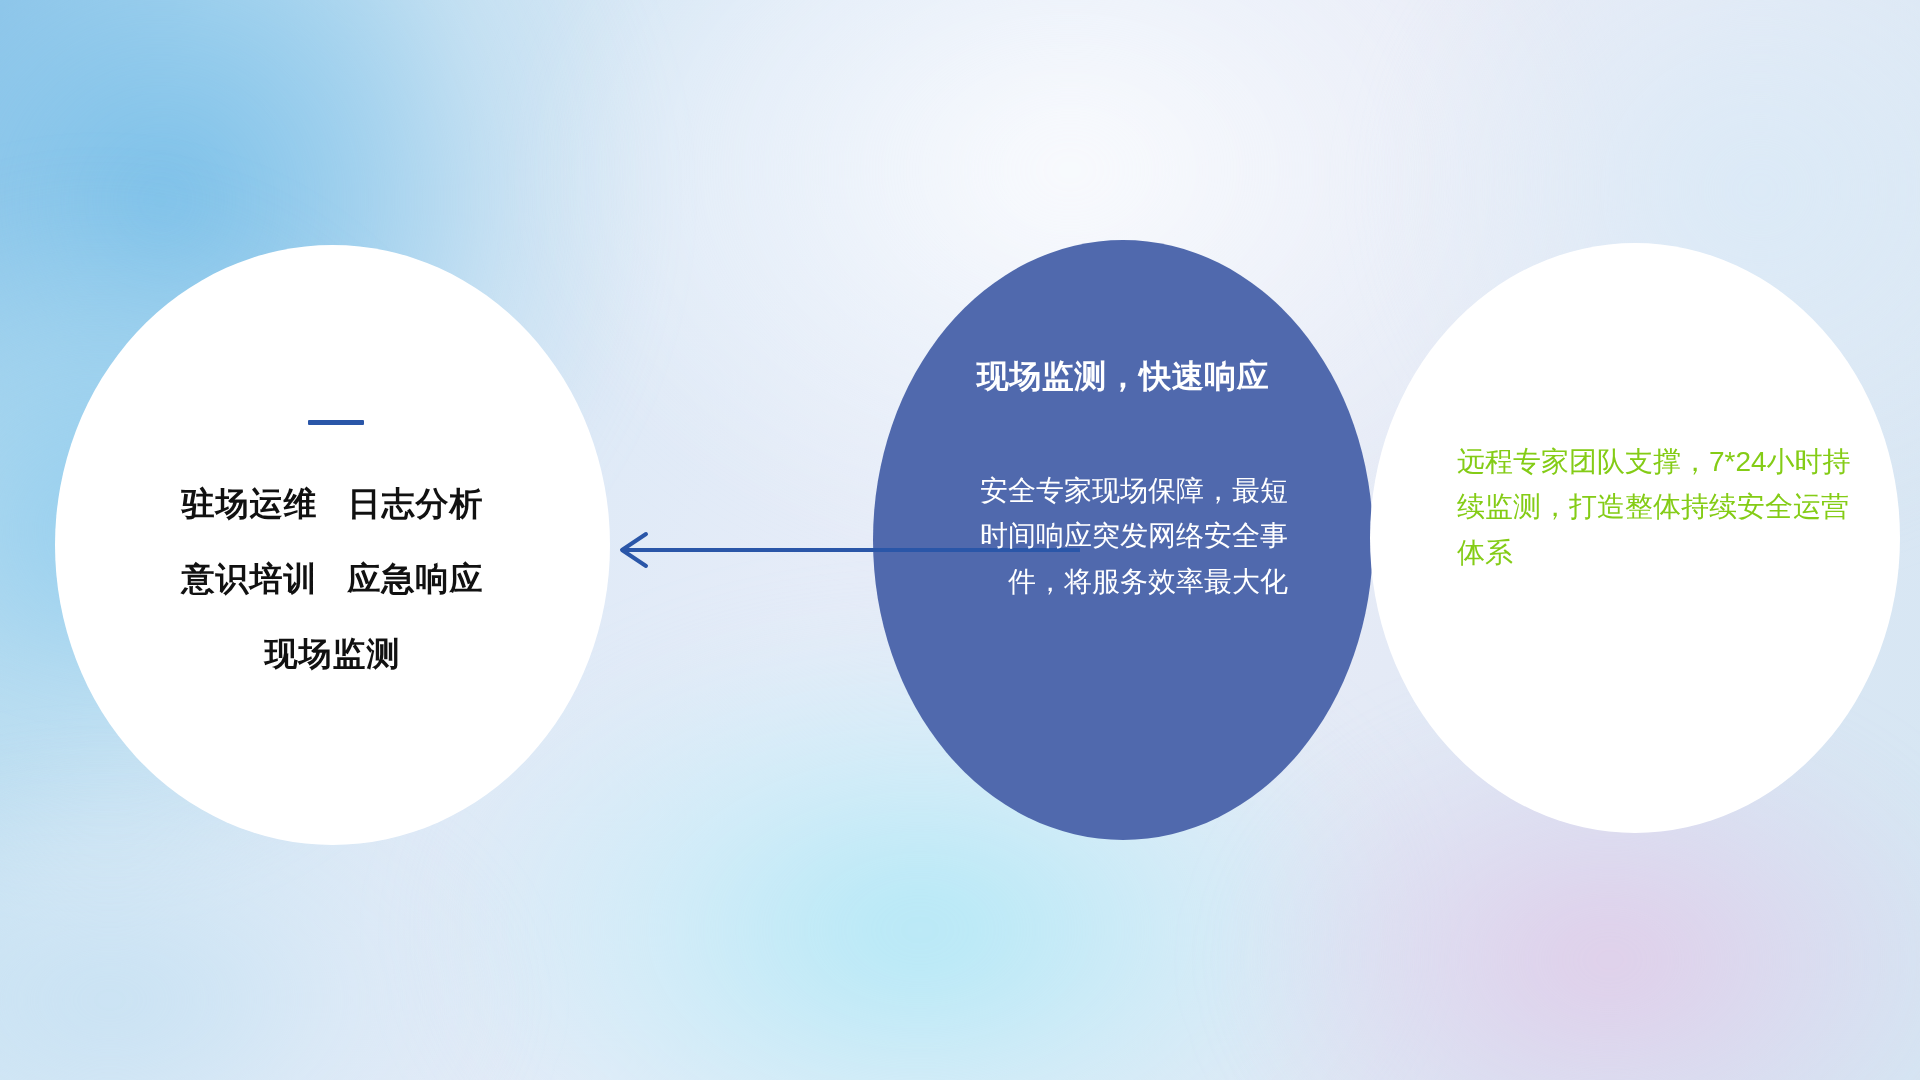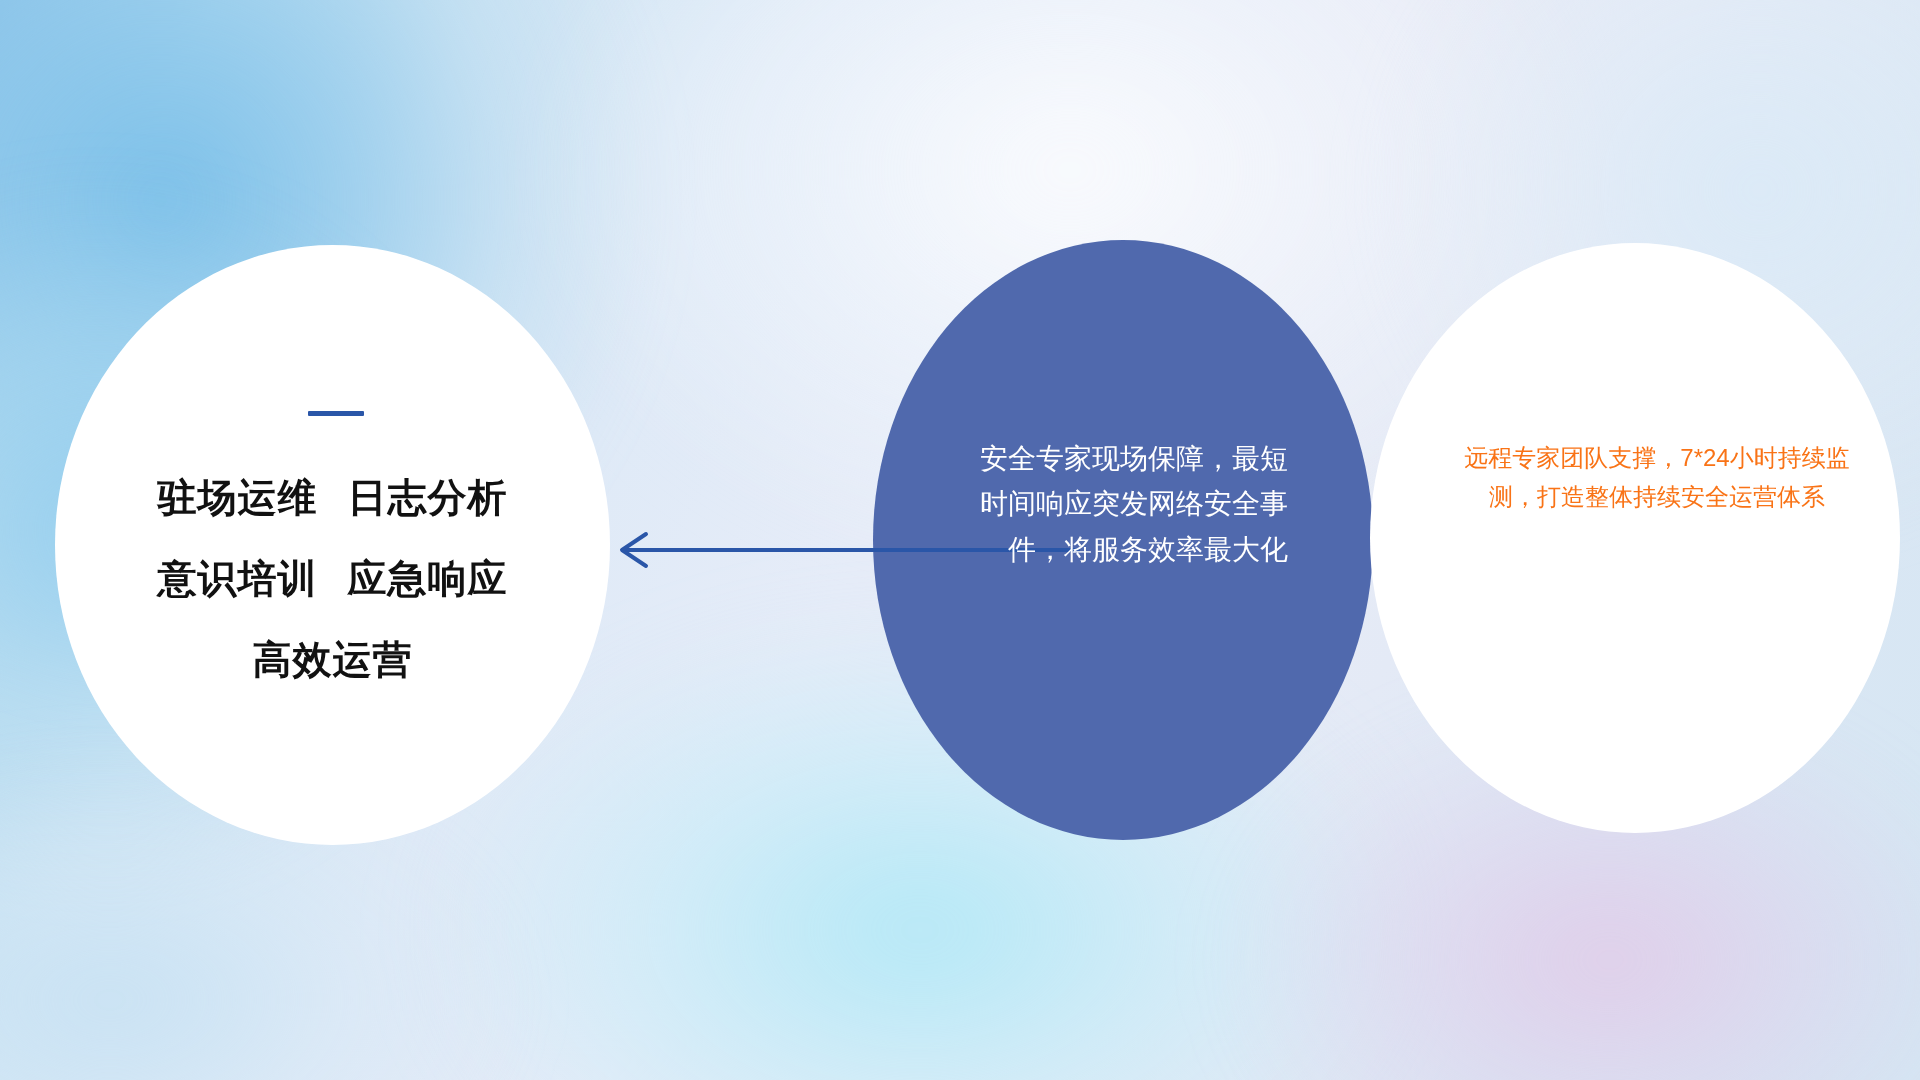--- a/index.html
+++ b/index.html
@@ -144,21 +144,21 @@
   #left-divider {
     width: 56px;
     height: 5px;
     background: #2a56a8;
     border-radius: 1px;
     margin-bottom: 62px;
     margin-left: 6px;
   }
   .left-line {
     color: #111111;
-    font-size: 39px;
+    font-size: 33px;
     font-weight: bold;
     letter-spacing: 1px;
     line-height: 1;
     white-space: nowrap;
     margin-bottom: 42px;
   }
   .left-line .gap { display: inline-block; width: 30px; }
   .left-line:last-child { margin-bottom: 0; }
 
   
@@ -211,24 +211,24 @@
   #right-title {
     color: #4a64ab;
     font-size: 32px;
     font-weight: bold;
     letter-spacing: 0.5px;
     white-space: nowrap;
     line-height: 1;
   }
   #right-body {
     margin-top: 76px;
-    color: #f97316;
-    font-size: 24px;
+    color: #84cc16;
+    font-size: 28px;
     line-height: 1.62;
-    text-align: center;
+    text-align: left;
     width: 400px;
     font-weight: 400;
   }
 </style>
 </head>
 <body>
 
 <div id="stage">
 
   <div class="bg-base"></div>
@@ -254,25 +254,26 @@
 
     <div class="left-line">
       <span>驻场运维</span><span class="gap"></span><span>日志分析</span>
     </div>
 
     <div class="left-line">
       <span>意识培训</span><span class="gap"></span><span>应急响应</span>
     </div>
 
     <div class="left-line">
-      <span>高效运营</span>
+      <span>现场监测</span>
     </div>
   </div>
 
   <div id="middle-content">
+    <div id="middle-title">现场监测，快速响应</div>
     <div id="middle-body">安全专家现场保障，最短时间响应突发网络安全事件，将服务效率最大化</div>
   </div>
 
   <div id="right-content">
     <div id="right-body">远程专家团队支撑，7*24小时持续监测，打造整体持续安全运营体系</div>
   </div>
 
 </div>
 
 </body></html>

